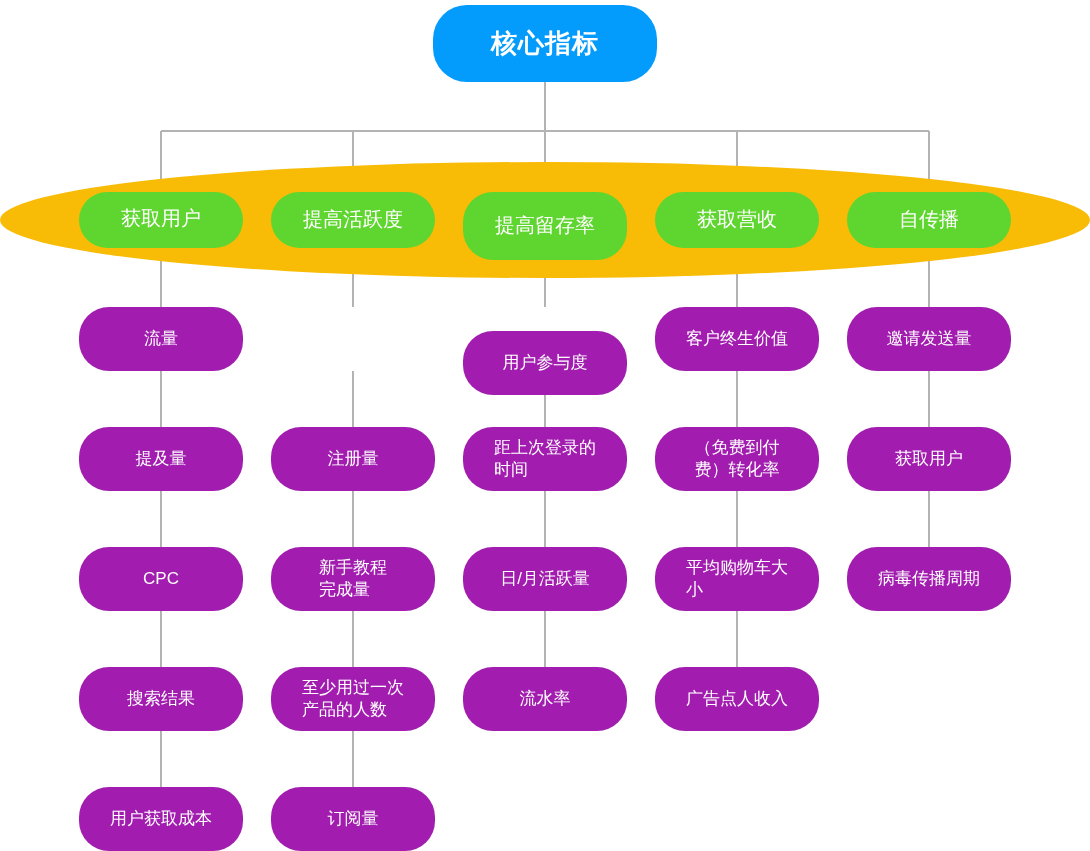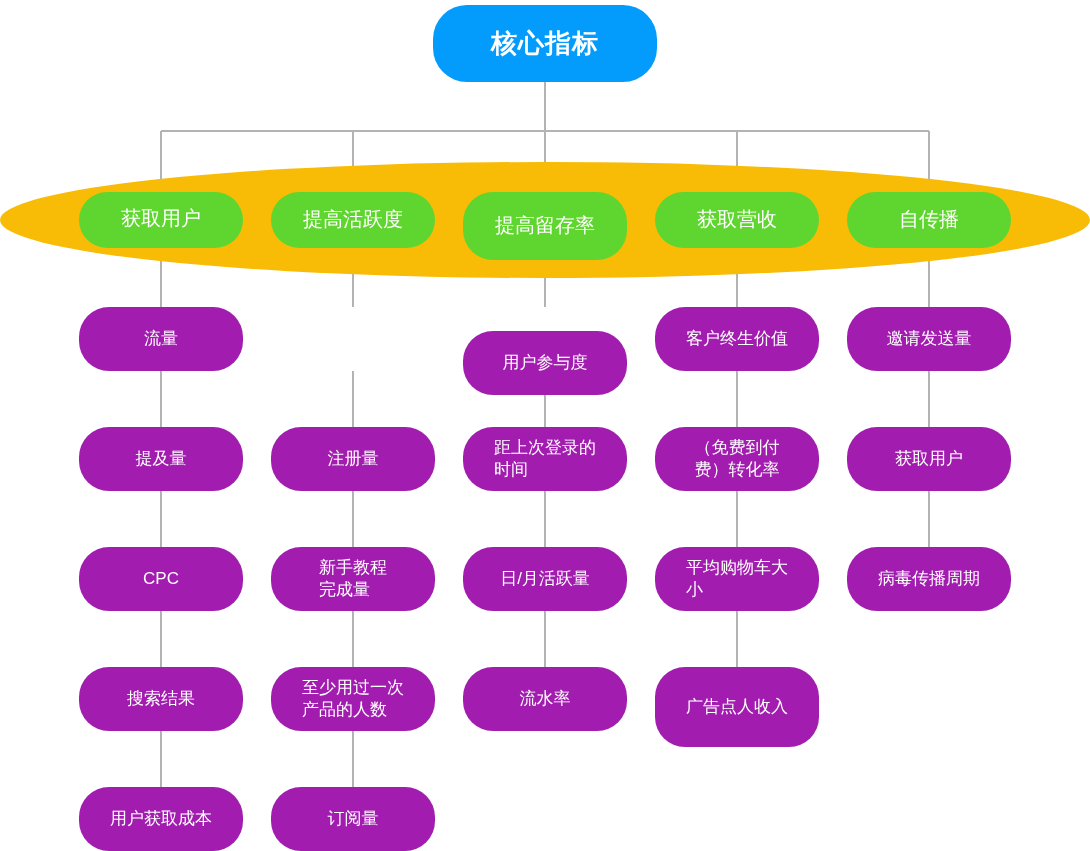--- a/index.html
+++ b/index.html
@@ -154,19 +154,19 @@
   <div class="node node-metric" style="left:463px; top:427px; width:164px; height:64px;">距上次登录的
 时间</div>
   <div class="node node-metric" style="left:463px; top:547px; width:164px; height:64px;">日/月活跃量</div>
   <div class="node node-metric" style="left:463px; top:667px; width:164px; height:64px;">流水率</div>
 
   <div class="node node-metric" style="left:655px; top:307px; width:164px; height:64px;">客户终生价值</div>
   <div class="node node-metric" style="left:655px; top:427px; width:164px; height:64px;">（免费到付
 费）转化率</div>
   <div class="node node-metric" style="left:655px; top:547px; width:164px; height:64px;">平均购物车大
 小</div>
-  <div class="node node-metric" style="left:655px; top:667px; width:164px; height:80px;">广告点人收入</div>
+  <div class="node node-metric" style="left:655px; top:667px; width:164px; height:64px;">广告点人收入</div>
 
   <div class="node node-metric" style="left:847px; top:307px; width:164px; height:64px;">邀请发送量</div>
   <div class="node node-metric" style="left:847px; top:427px; width:164px; height:64px;">获取用户</div>
   <div class="node node-metric" style="left:847px; top:547px; width:164px; height:64px;">病毒传播周期</div>
 
 </div>
 
 </body></html>

